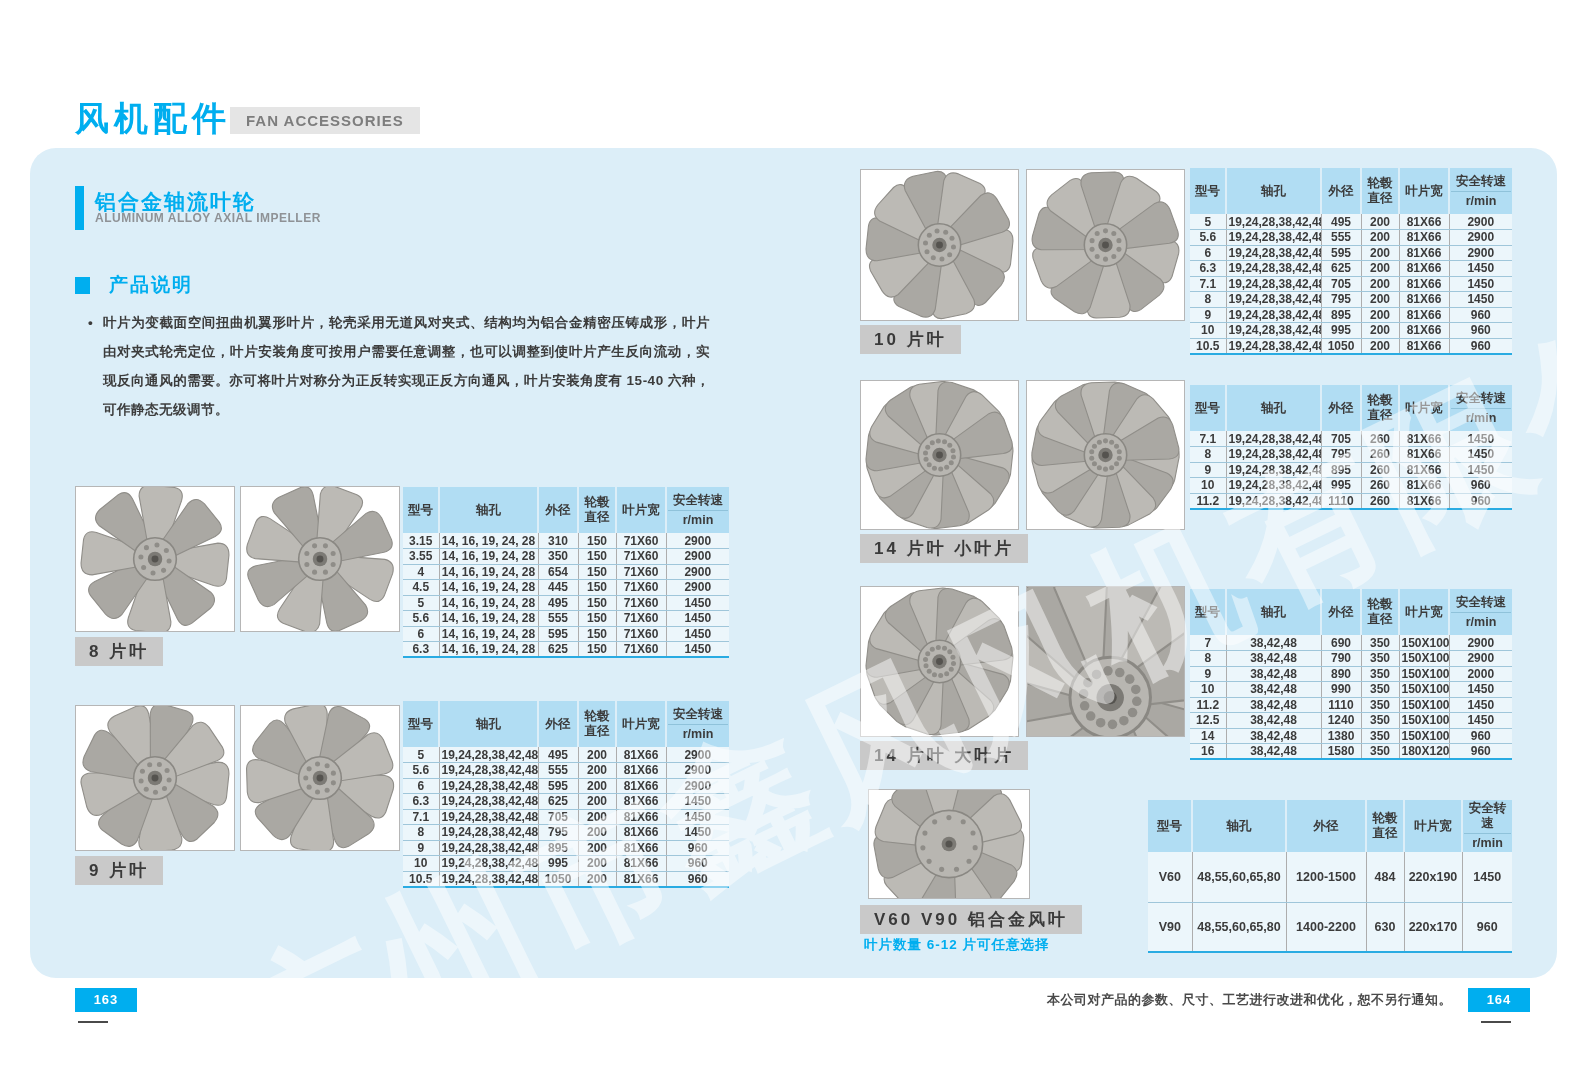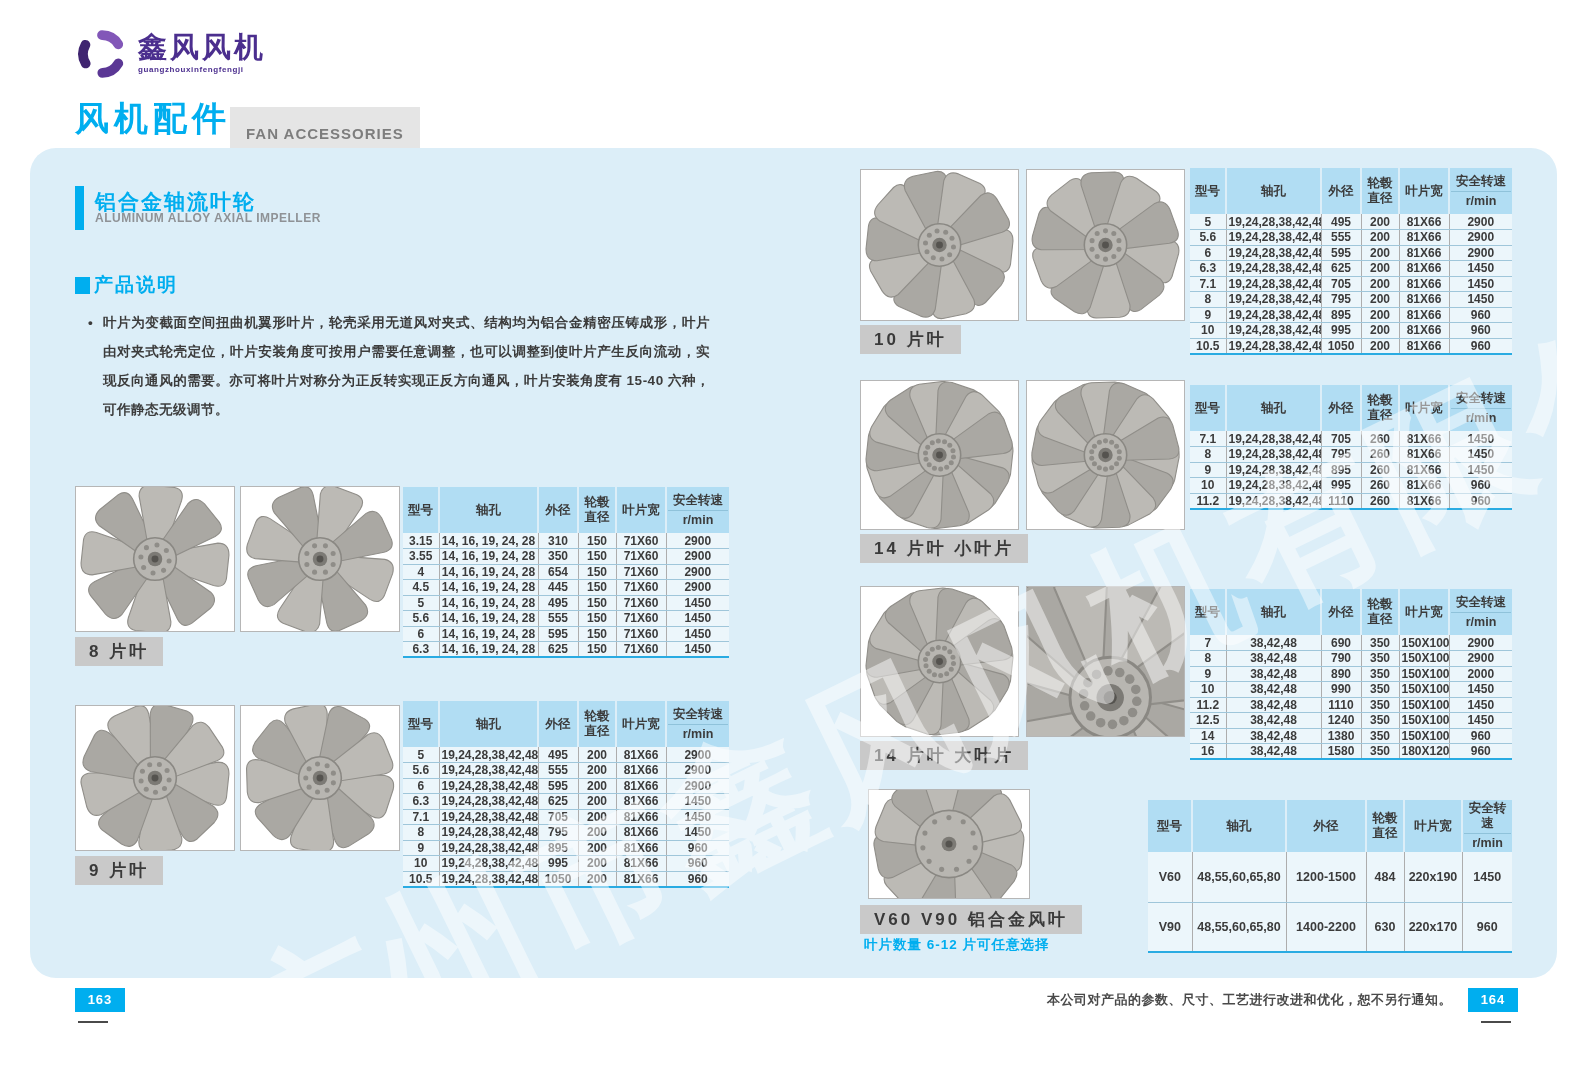--- a/index.html
+++ b/index.html
@@ -12,32 +12,32 @@
   .logo-icon{width:52px;height:52px;flex:0 0 auto}
   .brand{font-size:29px;font-weight:bold;color:#4b2e8e;letter-spacing:3px;line-height:34px;margin-top:2px}
   .tagline{font-size:8px;color:#4b2e8e;font-weight:bold;letter-spacing:.6px;margin-top:1px}
 
   .guide{position:absolute;right:134px;top:26px;text-align:right;color:#8b9099}
   .gcn{font-size:15px;font-weight:bold;letter-spacing:7px}
   .gen{font-size:9.5px;font-weight:bold;letter-spacing:1.3px;margin-top:4px}
   .gline{width:56px;height:2px;background:#9aa0a8;margin:15px 6px 0 auto}
 
   .tcn{position:absolute;left:75px;top:96px;font-size:34px;font-weight:bold;color:#00aeef;letter-spacing:5px}
-  .ten{position:absolute;left:230px;top:107px;background:#e5e5e5;color:#7d7d7d;font-size:15px;font-weight:bold;padding:18px 16px;letter-spacing:1px}
+  .ten{position:absolute;left:230px;top:107px;background:#e5e5e5;color:#7d7d7d;font-size:15px;font-weight:bold;padding:5px 16px;letter-spacing:1px}
 
   
   .panel{position:absolute;left:30px;top:148px;width:1527px;height:830px;background:#dceef8;border-radius:26px}
   .watermark{position:absolute;left:130px;top:420px;font-size:150px;font-weight:bold;color:rgba(255,255,255,.48);
     transform:rotate(-26deg);white-space:nowrap;letter-spacing:8px;pointer-events:none;z-index:6}
 
   .sec-bar{position:absolute;left:45px;top:38px;width:9px;height:44px;background:#00aeef}
   .scn{position:absolute;left:65px;top:40px;font-size:21px;font-weight:bold;color:#00aeef;letter-spacing:2px}
   .sen{position:absolute;left:65px;top:63px;font-size:12px;font-weight:bold;color:#8f9296;letter-spacing:.5px}
 
-  .desc-h{position:absolute;left:45px;top:124px;display:flex;align-items:center;gap:4px}
+  .desc-h{position:absolute;left:45px;top:124px;display:flex;align-items:center;gap:19px}
   .desc-sq{width:15px;height:17px;background:#00aeef}
   .desc-t{font-size:19px;font-weight:bold;color:#00aeef;letter-spacing:2px}
 
   .para{position:absolute;left:58px;top:160px;width:622px;font-size:13.5px;font-weight:600;color:#3c3c3c;
     line-height:29px;letter-spacing:.5px;padding-left:15px;text-align:justify}
   .para::before{content:"•";position:absolute;left:0;top:0;color:#3c3c3c}
 
   
   .fan-img{position:absolute;background:#fff;border:1px solid #b6b6b6;overflow:hidden}
   .fan-img svg{display:block;width:100%;height:100%}
@@ -94,50 +94,35 @@
   #g4b{left:996px;top:438px;width:159px;height:151px}
   #l4{left:830px;top:593px}
   #t4{left:1160px;top:441px;width:322px}
 
   #g5a{left:838px;top:641px;width:162px;height:110px}
   #l5{left:830px;top:757px}
   #n5{left:834px;top:788px}
   #t5{left:1118px;top:652px;width:364px}
 
   
-  .pg{position:absolute;width:50px;height:24px;background:#00aeef;color:#fff;font-size:13px;font-weight:bold;
+  .pg{position:absolute;width:62px;height:24px;background:#00aeef;color:#fff;font-size:13px;font-weight:bold;
     text-align:center;line-height:24px;letter-spacing:1px}
   .pg-l{left:75px;top:988px}
   .pg-r{left:1468px;top:988px}
   .pg-line{position:absolute;width:30px;height:2px;background:#4a4a4a}
   .pg-line-l{left:78px;top:1021px}
   .pg-line-r{left:1481px;top:1021px}
   .notice{position:absolute;left:1030px;top:991px;width:422px;text-align:right;font-size:13px;font-weight:bold;
     color:#4a4a4a;letter-spacing:.5px}
 </style>
 </head>
 <body>
 
 <div class="page">
 
-  <div class="logo">
-    <svg class="logo-icon" viewBox="0 0 40 40">
-      <path d="M20 5.5 A14.5 14.5 0 0 1 32.5 12.5" stroke="#8257b8" stroke-width="7.5" fill="none" stroke-linecap="round"></path>
-      <g transform="rotate(120 20 20)">
-        <path d="M20 5.5 A14.5 14.5 0 0 1 32.5 12.5" stroke="#5b3795" stroke-width="7.5" fill="none" stroke-linecap="round"></path>
-      </g>
-      <g transform="rotate(240 20 20)">
-        <path d="M20 5.5 A14.5 14.5 0 0 1 32.5 12.5" stroke="#3f2470" stroke-width="7.5" fill="none" stroke-linecap="round"></path>
-      </g>
-    </svg>
-    <div>
-      <div class="brand">鑫风风机</div>
-      <div class="tagline">guangzhouxinfengfengji</div>
-    </div>
-  </div>
 
 
   <div class="tcn">风机配件</div>
   <div class="ten">FAN ACCESSORIES</div>
 
   <div class="panel">
     <div class="watermark">广州市鑫风风机有限公司</div>
 
     <div class="sec-bar"></div>
     <div class="scn">铝合金轴流叶轮</div>

